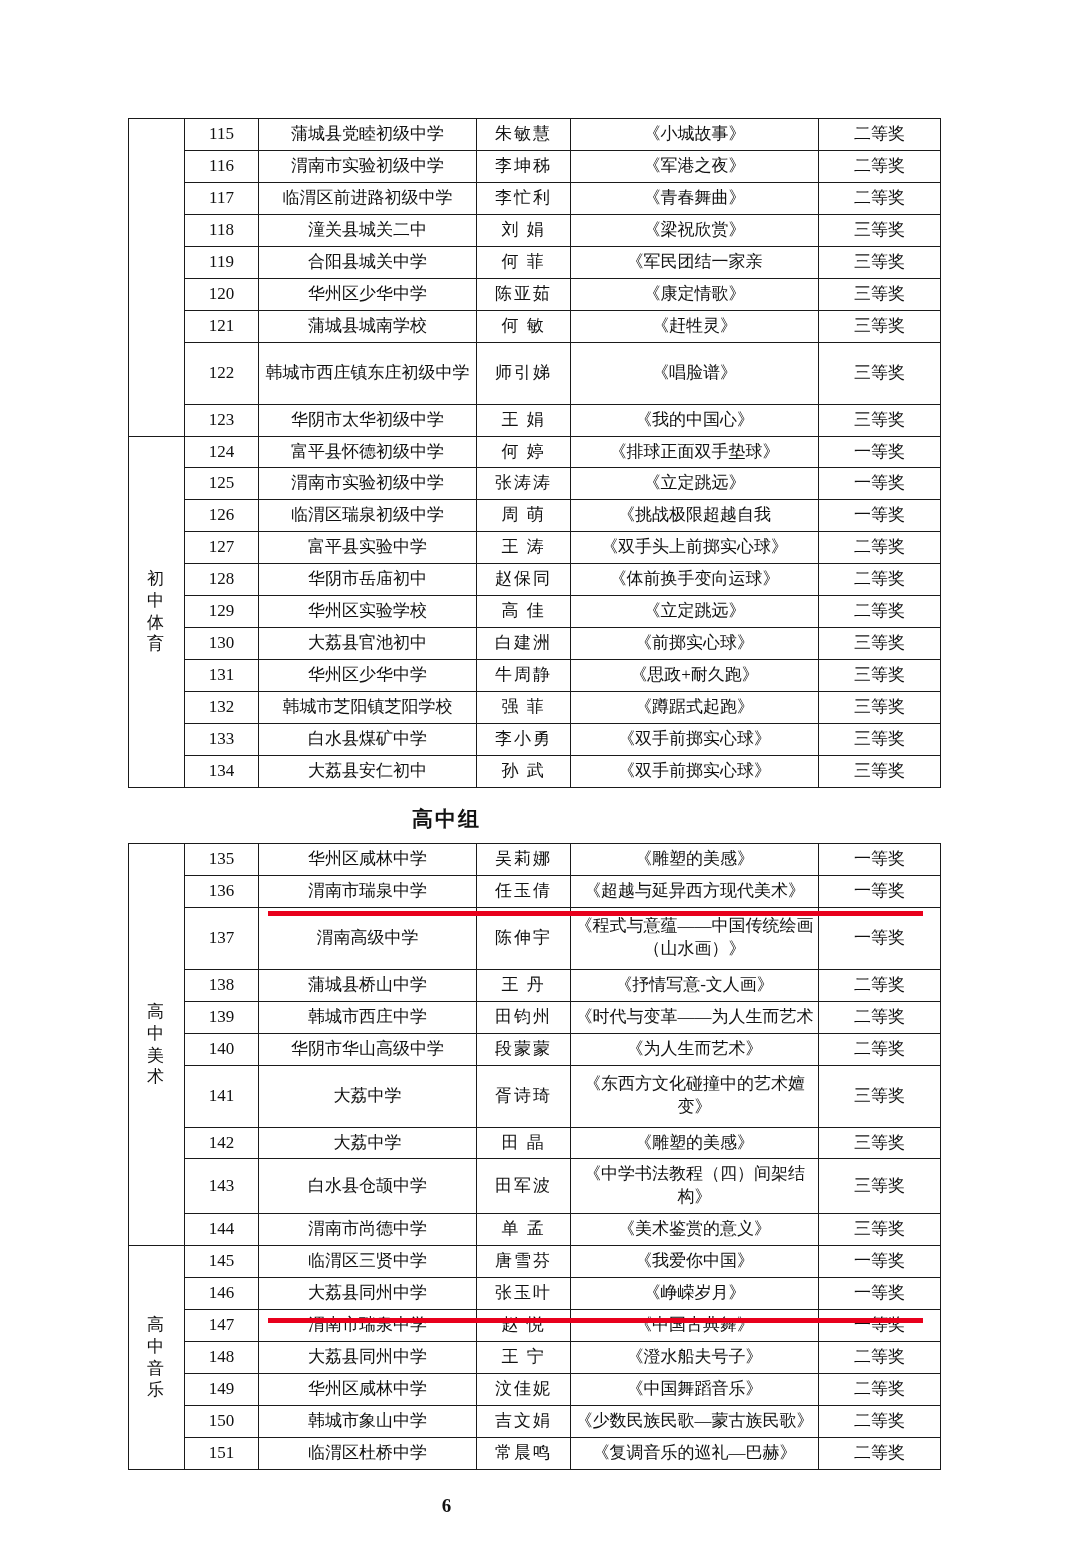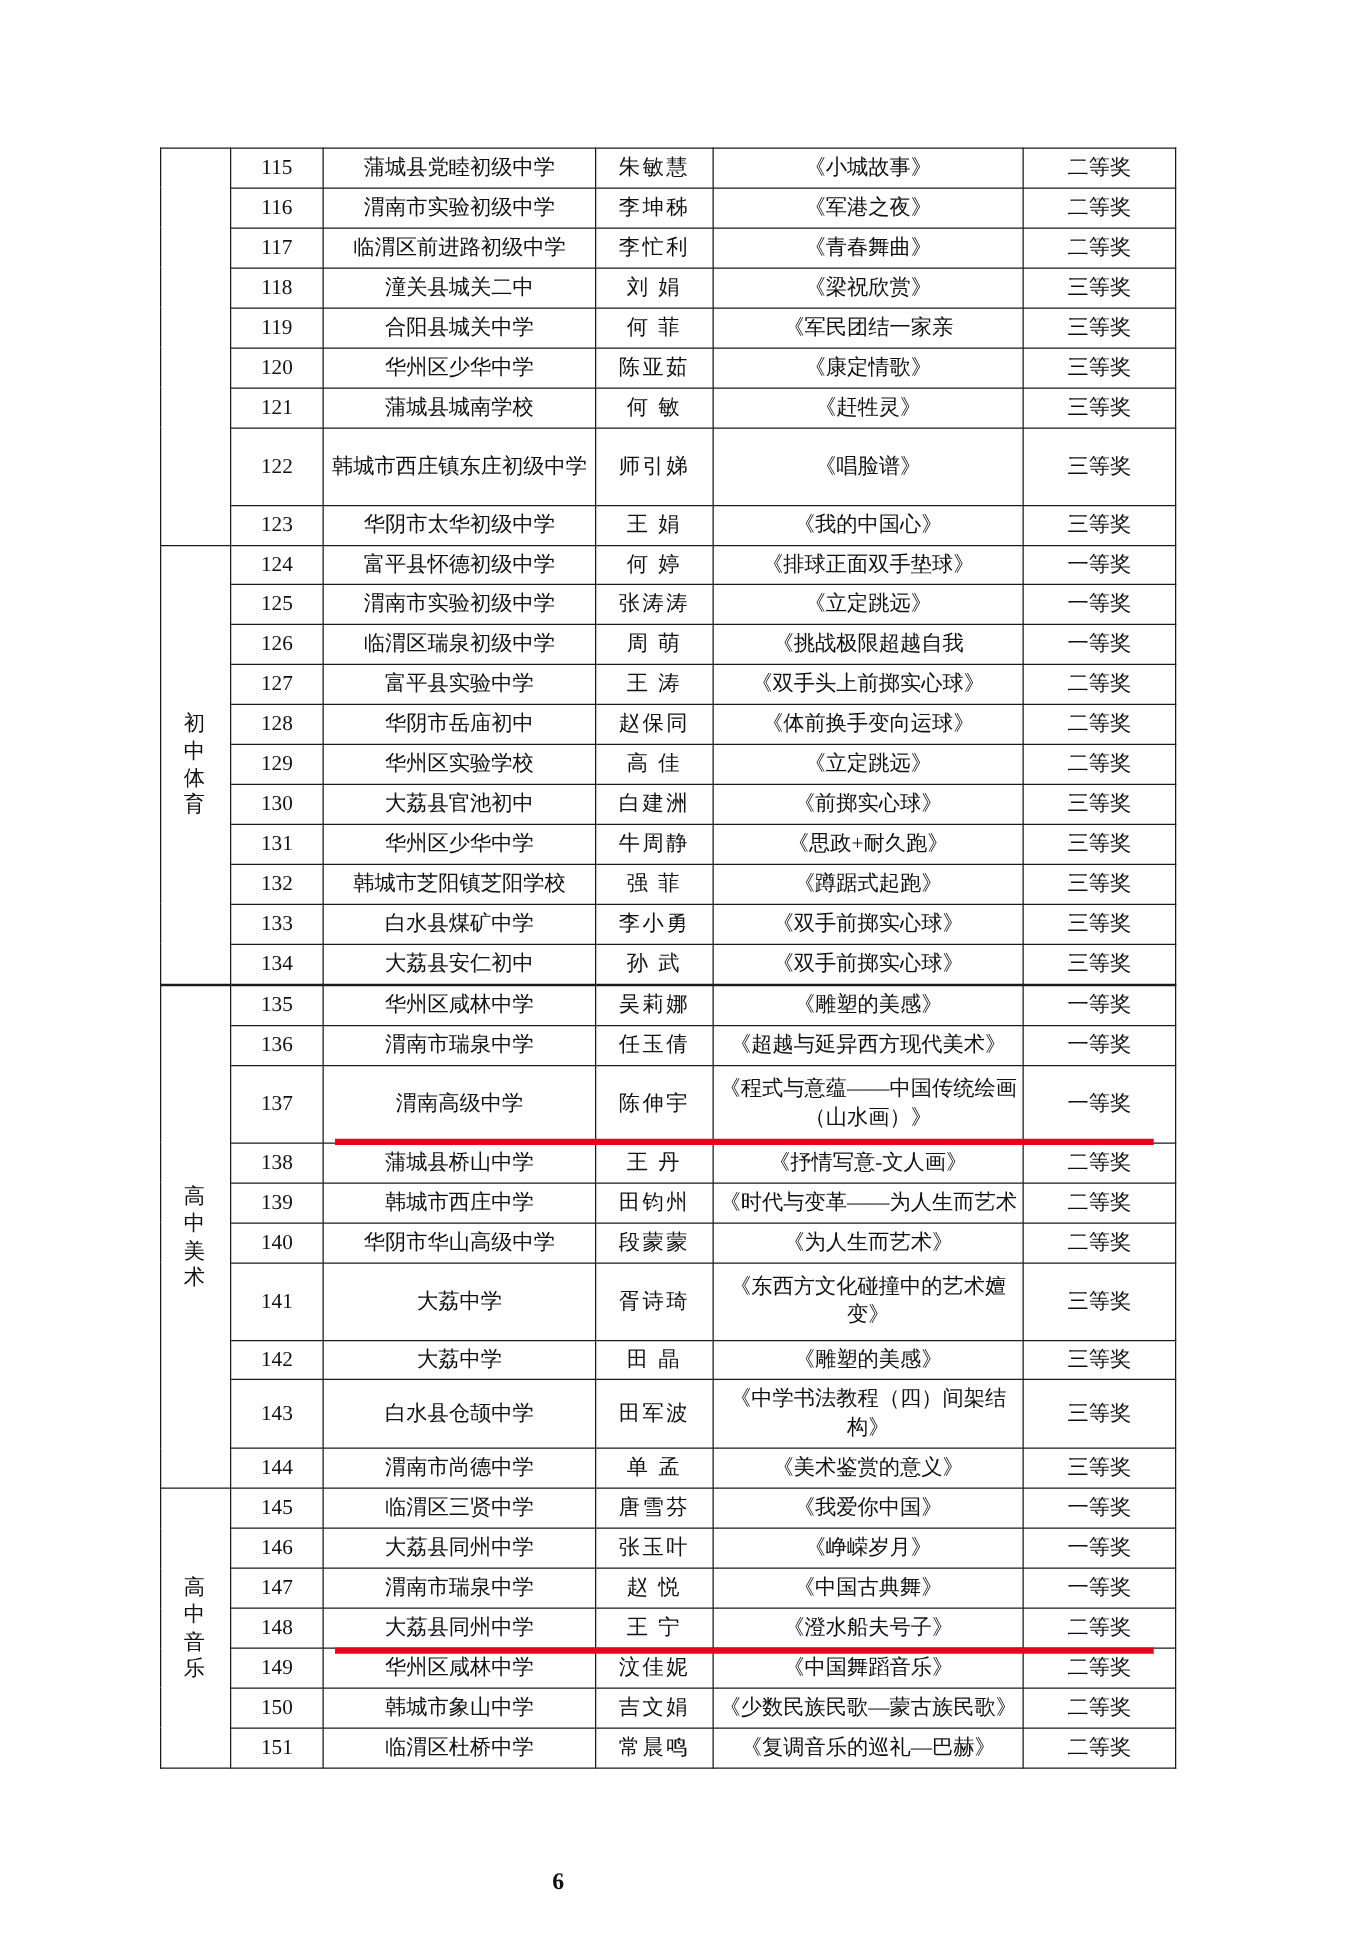--- a/index.html
+++ b/index.html
@@ -244,20 +244,21 @@
       <tr>
         <td class="num">134</td>
         <td class="school">大荔县安仁初中</td>
         <td class="name">孙 武</td>
         <td class="work">《双手前掷实心球》</td>
         <td class="prize">三等奖</td>
       </tr>
     </tbody>
   </table>
 
+  <div class="section-title">高中组</div>
 
   <table class="doc-table">
     <colgroup>
       <col style="width:56px">
         <col style="width:74px">
         <col style="width:218px">
       <col style="width:94px">
         <col style="width:248px">
         <col style="width:122px">
     </colgroup>

